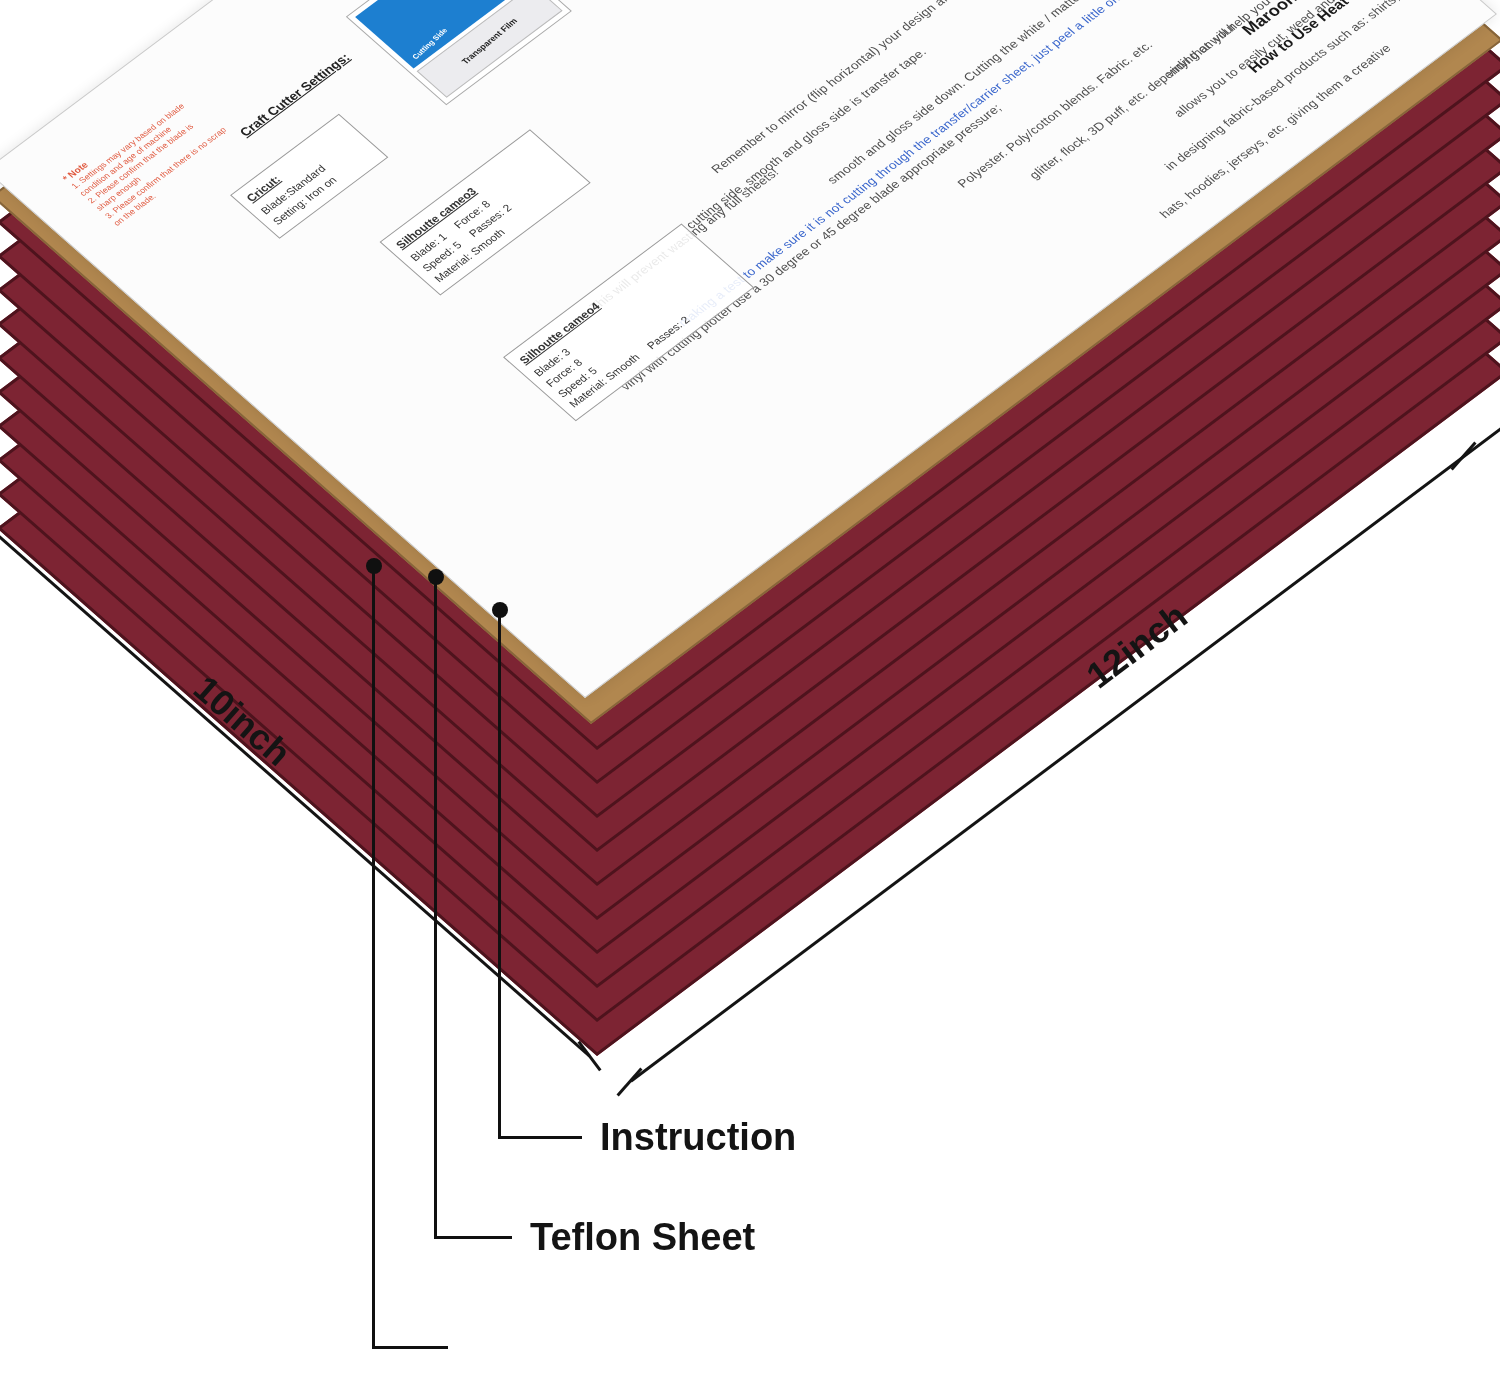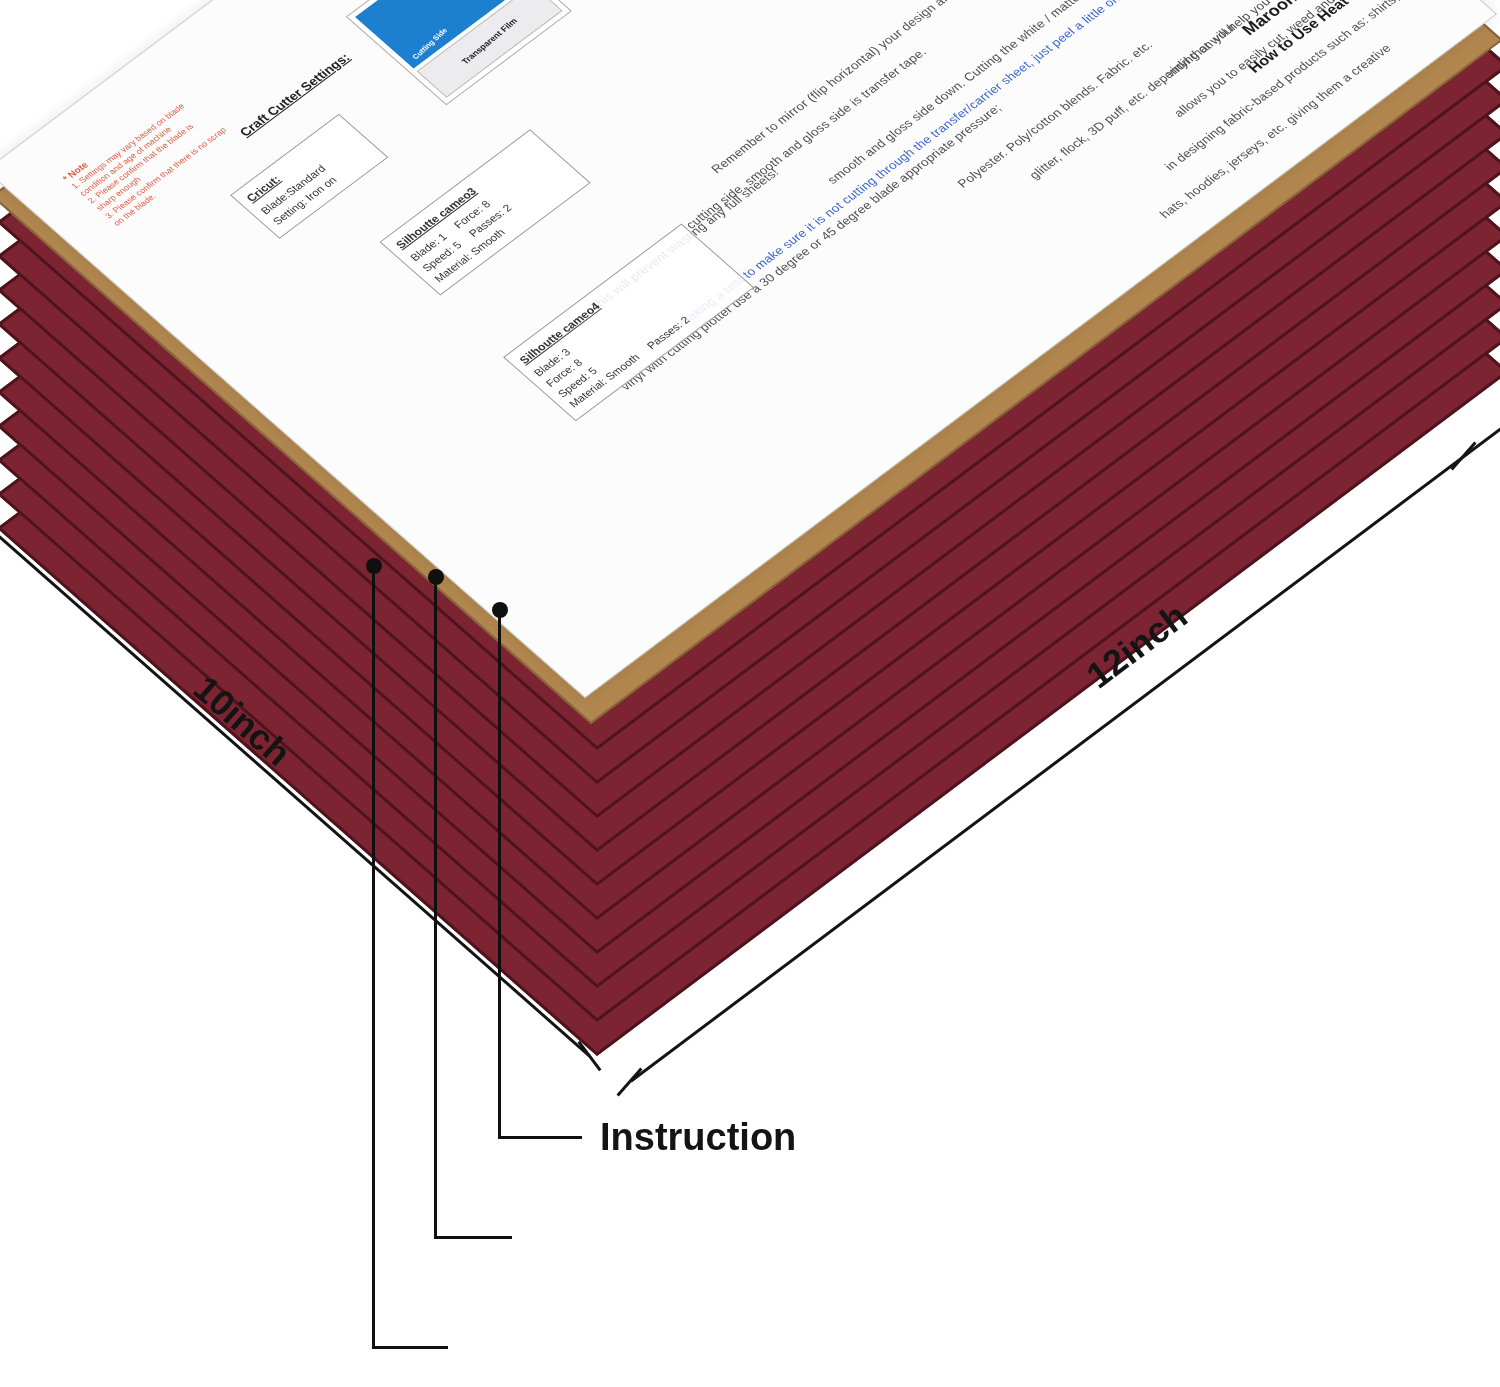--- a/index.html
+++ b/index.html
@@ -142,18 +142,19 @@
   <div class="dim-label" style="left:1080px;top:625px;transform:rotate(-36.87deg);">12inch</div>
 
   <div class="callout-dot" style="left:492px;top:602px;"></div>
   <div class="callout-vline" style="left:498px;top:610px;height:528px;"></div>
   <div class="callout-hline" style="left:498px;top:1136px;width:84px;"></div>
   <div class="callout-label" style="left:600px;top:1116px;">Instruction</div>
 
   <div class="callout-dot" style="left:428px;top:569px;"></div>
   <div class="callout-vline" style="left:434px;top:577px;height:661px;"></div>
   <div class="callout-hline" style="left:434px;top:1236px;width:78px;"></div>
+  <div class="callout-label" style="left:530px;top:1216px;">Teflon Sheet</div>
 
   <div class="callout-dot" style="left:366px;top:558px;"></div>
   <div class="callout-vline" style="left:372px;top:566px;height:782px;"></div>
   <div class="callout-hline" style="left:372px;top:1346px;width:76px;"></div>
 
 </div>
 
 </body></html>

